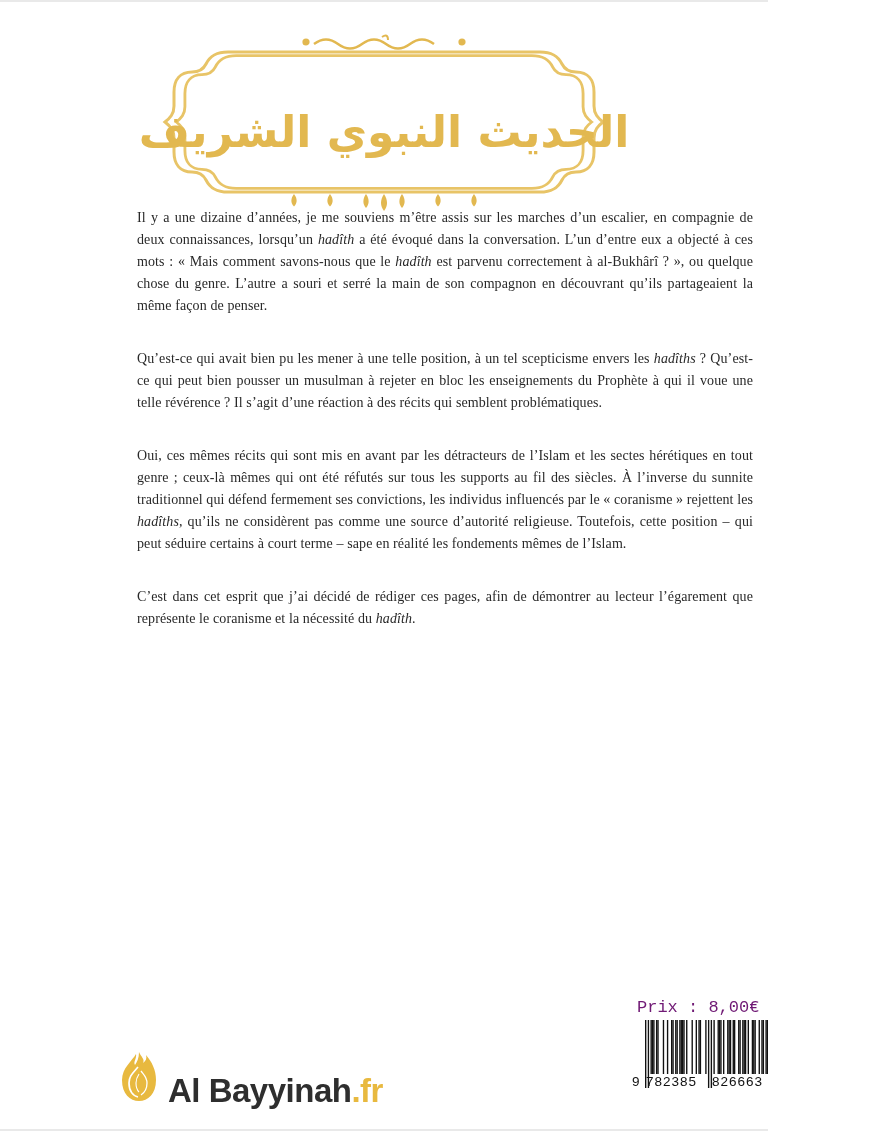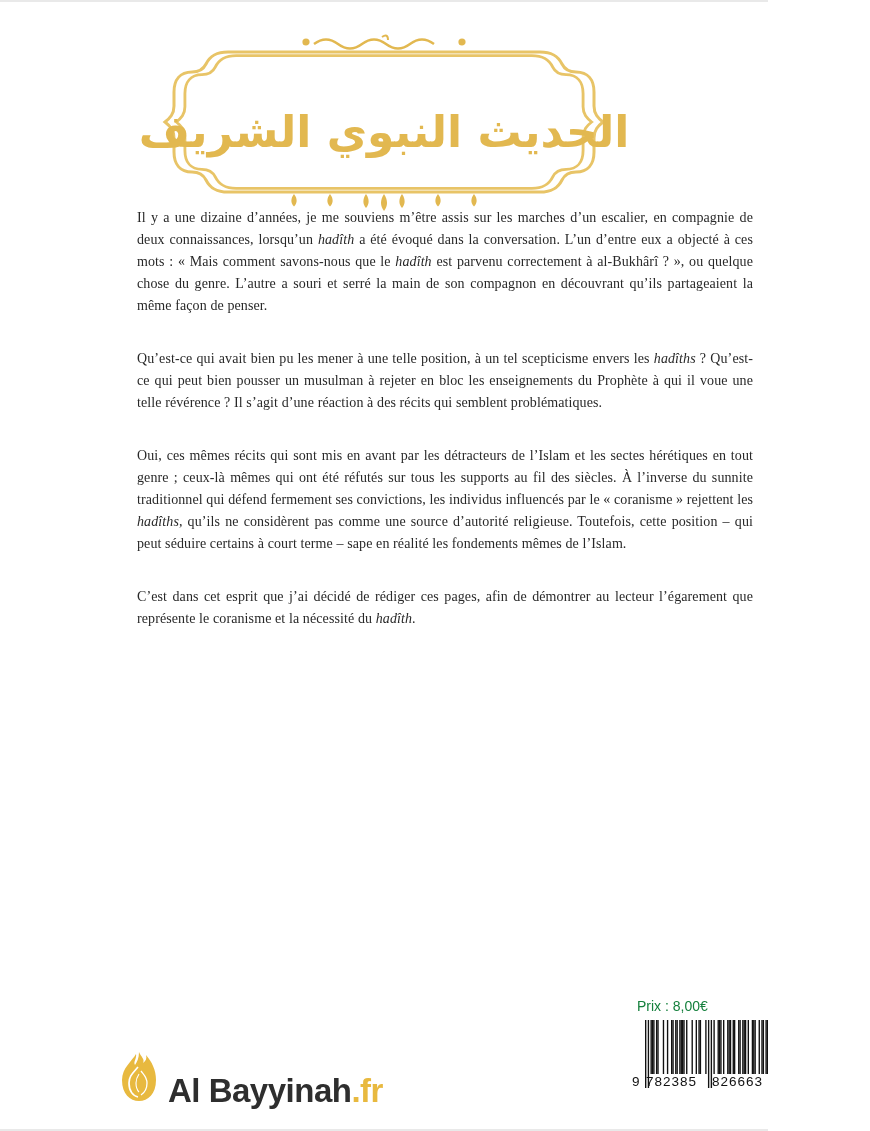--- a/index.html
+++ b/index.html
@@ -32,21 +32,21 @@
     font-size:14px; line-height:22px; text-align:justify;
     letter-spacing:0.1px;
   }
   .body-text p{margin:0 0 31px 0;}
   .body-text p:last-child{margin-bottom:8px;}
   em.hadith{font-style:italic;}
 
   
   .price{
     position:absolute; left:637px; top:998px;
-    font-family:Liberation Sans, sans-serif; font-size:14px; color:#15803d;
+    font-family:Liberation Mono, monospace; font-size:17px; color:#701a75;
   }
   .barcode{position:absolute; left:630px; top:1020px; width:150px; height:88px;}
   .bc-bars{display:block; margin-left:15px; width:130px; height:68px; fill:var(--bar);}
   .bc-nums{
     position:absolute; top:54px; left:2px; right:2px; display:flex;
     font-family:"Liberation Sans", sans-serif; font-size:13.5px; color:#111;
   }
   .bc-nums .nine{width:14px; text-align:left;}
   .bc-nums .grp{flex:1; text-align:left; letter-spacing:1px;}
 

